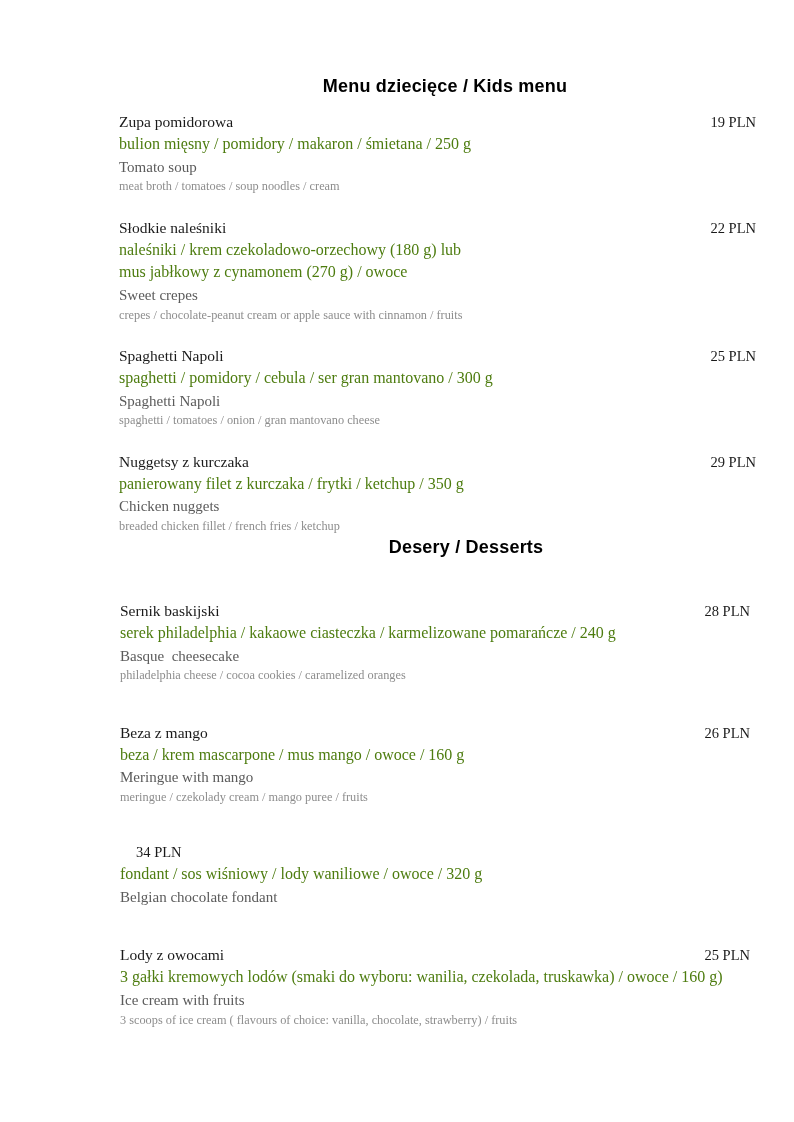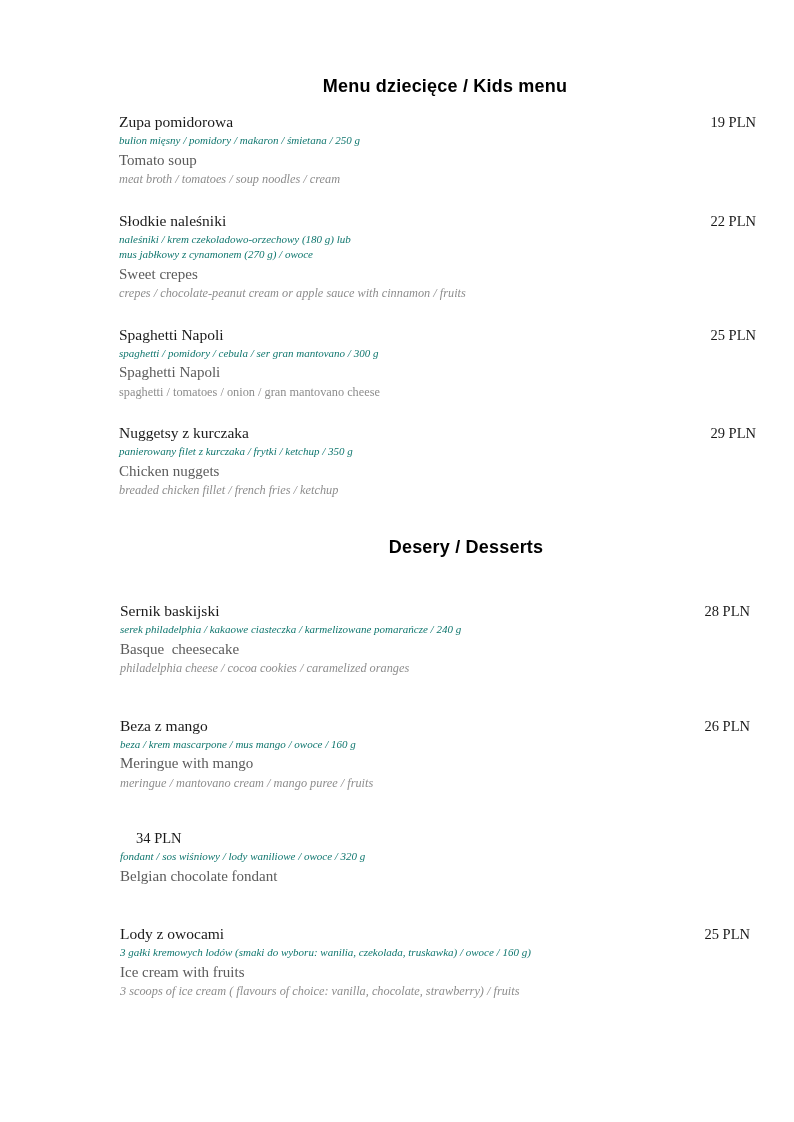--- a/index.html
+++ b/index.html
@@ -77,37 +77,35 @@
     white-space: pre;
   }
   .price {
     font-size: 14.5px;
     color: #1a1a1a;
     line-height: 1.24;
     white-space: pre;
     padding-left: 16px;
   }
   .desc-pl {
-    font-size: 11px;
-    font-style: italic;
-    color: #0f766e;
+    font-size: 16px;
+    color: #4d7c0f;
     line-height: 1.42;
     margin-top: 1px;
     white-space: pre;
   }
   .name-en {
     font-size: 15px;
     color: #5b5b5b;
     line-height: 1.3;
     margin-top: 2px;
     white-space: pre;
   }
   .desc-en {
     font-size: 12.3px;
-    font-style: italic;
     color: #8d8d8d;
     line-height: 1.42;
     margin-top: 1px;
     white-space: pre;
   }
   .desc-en.upright {
     font-style: normal;
   }
 </style>
 </head>
@@ -173,21 +171,21 @@
       <div class="desc-en">philadelphia cheese / cocoa cookies / caramelized oranges</div>
     </div>
 
     <div class="item">
       <div class="item-head">
         <div class="name-pl">Beza z mango</div>
         <div class="price">26 PLN</div>
       </div>
       <div class="desc-pl">beza / krem mascarpone / mus mango / owoce / 160 g</div>
       <div class="name-en">Meringue with mango</div>
-      <div class="desc-en">meringue / mantovano cream / mango puree / fruits</div>
+      <div class="desc-en">meringue / czekolady cream / mango puree / fruits</div>
     </div>
 
     <div class="item">
       <div class="item-head">
         <div class="price">34 PLN</div>
       </div>
       <div class="desc-pl">fondant / sos wiśniowy / lody waniliowe / owoce / 320 g</div>
       <div class="name-en">Belgian chocolate fondant</div>
     </div>
 

